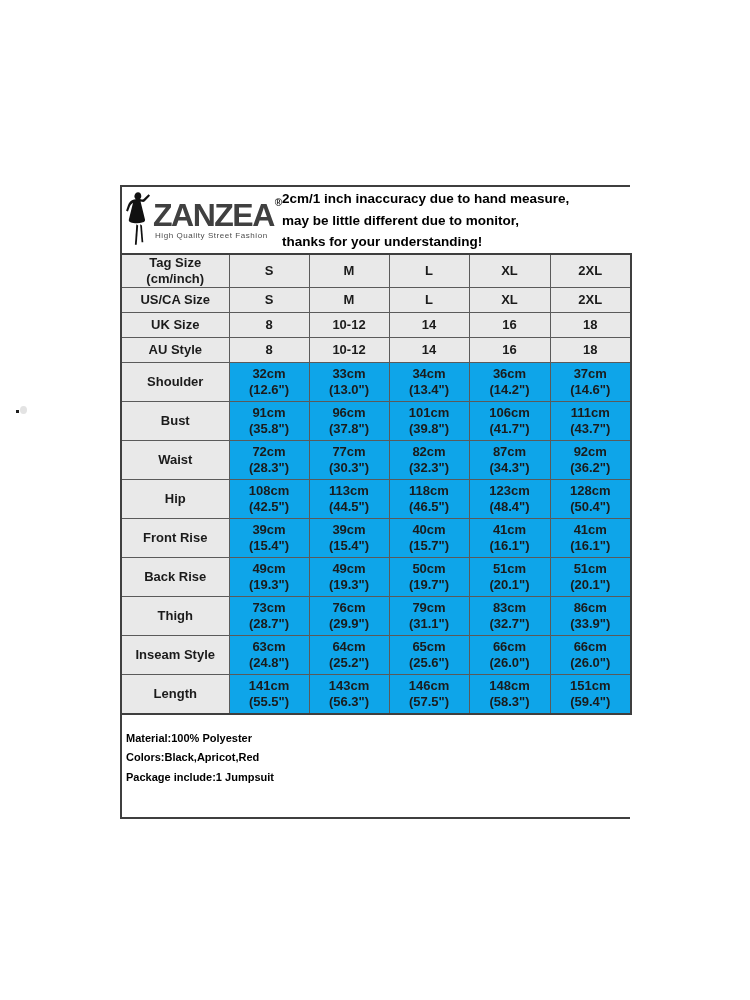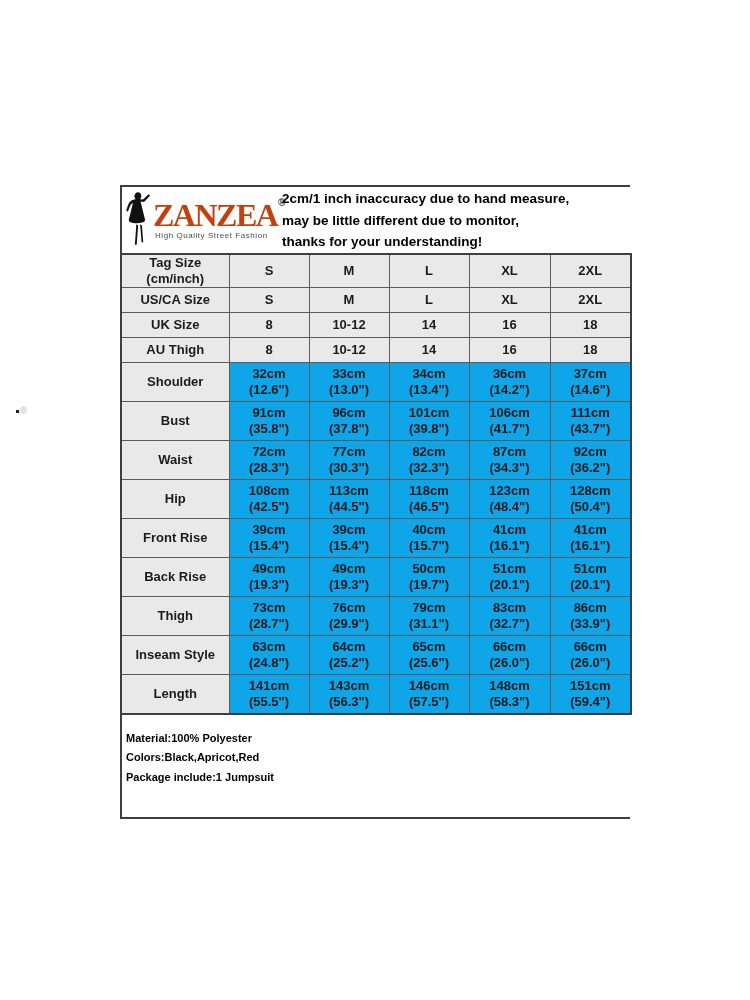--- a/index.html
+++ b/index.html
@@ -21,22 +21,22 @@
   
   .chart-header {
     border-top:2px solid var(--border_outer);
     height:66px; display:flex; align-items:center; box-sizing:content-box;
   }
   .brand-logo { width:160px; flex:0 0 auto; display:flex; align-items:center; padding-left:3px; box-sizing:border-box; }
   .silhouette { flex:0 0 auto; margin-top:2px; }
   .logo-text { margin-left:1px; }
   .brand-row { white-space:nowrap; }
   .brand-name {
-    font-family:Liberation Serif, serif; font-weight:bold;
-    font-size:32px; letter-spacing:-1.5px; color:#c2410c; line-height:30px;
+    font-family:Liberation Sans, sans-serif; font-weight:bold;
+    font-size:32px; letter-spacing:-1.5px; color:#404040; line-height:30px;
   }
   .reg-mark { font-size:10px; font-weight:bold; color:#222; vertical-align:top; position:relative; top:-3px; left:1px; }
   .brand-tagline {
     font-size:8px; color:#4c4c4c; letter-spacing:0.55px; white-space:nowrap; margin-top:1px; margin-left:2px;
   }
   .disclaimer { flex:1; padding-top:1px; }
   .disclaimer-line {
     font-size:13.5px; font-weight:bold; color:#000000; line-height:21.5px; white-space:nowrap;
   }
   
@@ -129,21 +129,21 @@
           </tr>
           <tr class="size">
             <th>UK Size</th>
             <td>8</td>
             <td>10-12</td>
             <td>14</td>
             <td>16</td>
             <td>18</td>
           </tr>
           <tr class="size">
-            <th>AU Thigh</th>
+            <th>AU Style</th>
             <td>8</td>
             <td>10-12</td>
             <td>14</td>
             <td>16</td>
             <td>18</td>
           </tr>
           <tr class="measure">
             <th>Shoulder</th>
             <td>32cm
 (12.6")</td>

